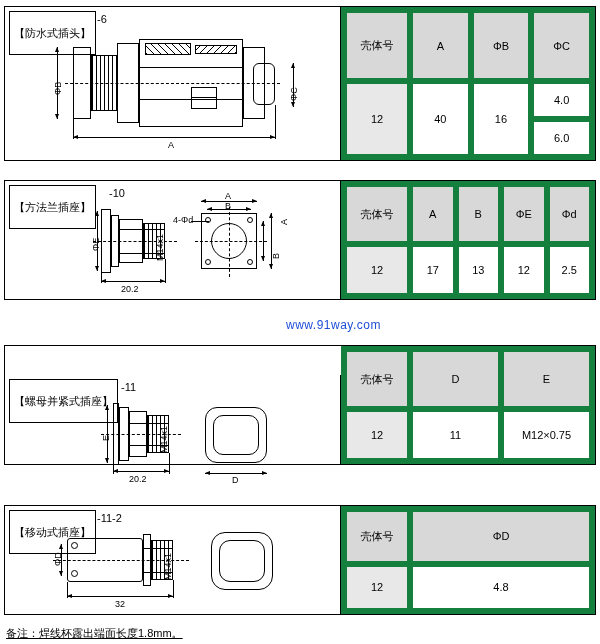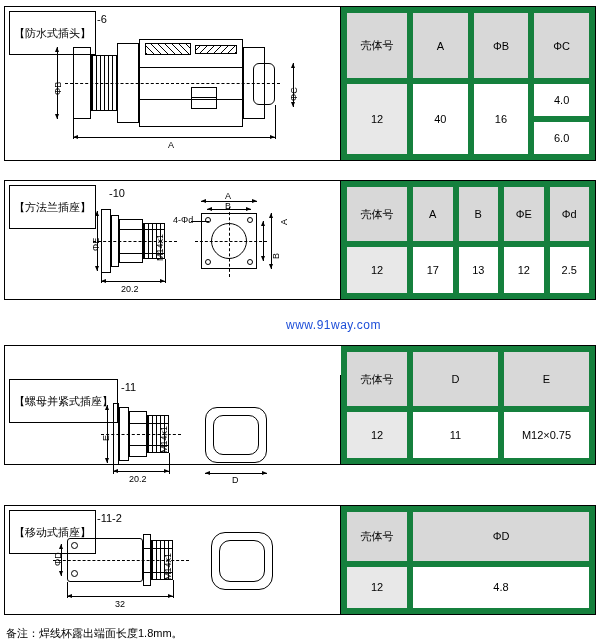--- a/index.html
+++ b/index.html
@@ -82,20 +82,21 @@
     font-size:12px;
     letter-spacing:0.5px;
     margin-left:28px;
   }
 
   
   .footer-note{
     position:absolute;
     left:6px; top:626px;
     font-size:11px;
+    text-decoration:underline;
   }
   .ln{position:absolute;background:#000;}
   .hl{height:1px;}
   .vl{width:1px;}
   .dash-h{position:absolute;height:0;border-top:1px dashed #000;}
   .dash-v{position:absolute;width:0;border-left:1px dashed #000;}
   .rect{position:absolute;border:1px solid #000;box-sizing:border-box;}
   .circ{position:absolute;border:1px solid #000;border-radius:50%;box-sizing:border-box;}
   .txt{position:absolute;font-size:9px;white-space:nowrap;}
   .txt-v{position:absolute;font-size:9px;white-space:nowrap;transform:rotate(-90deg);transform-origin:left top;}

